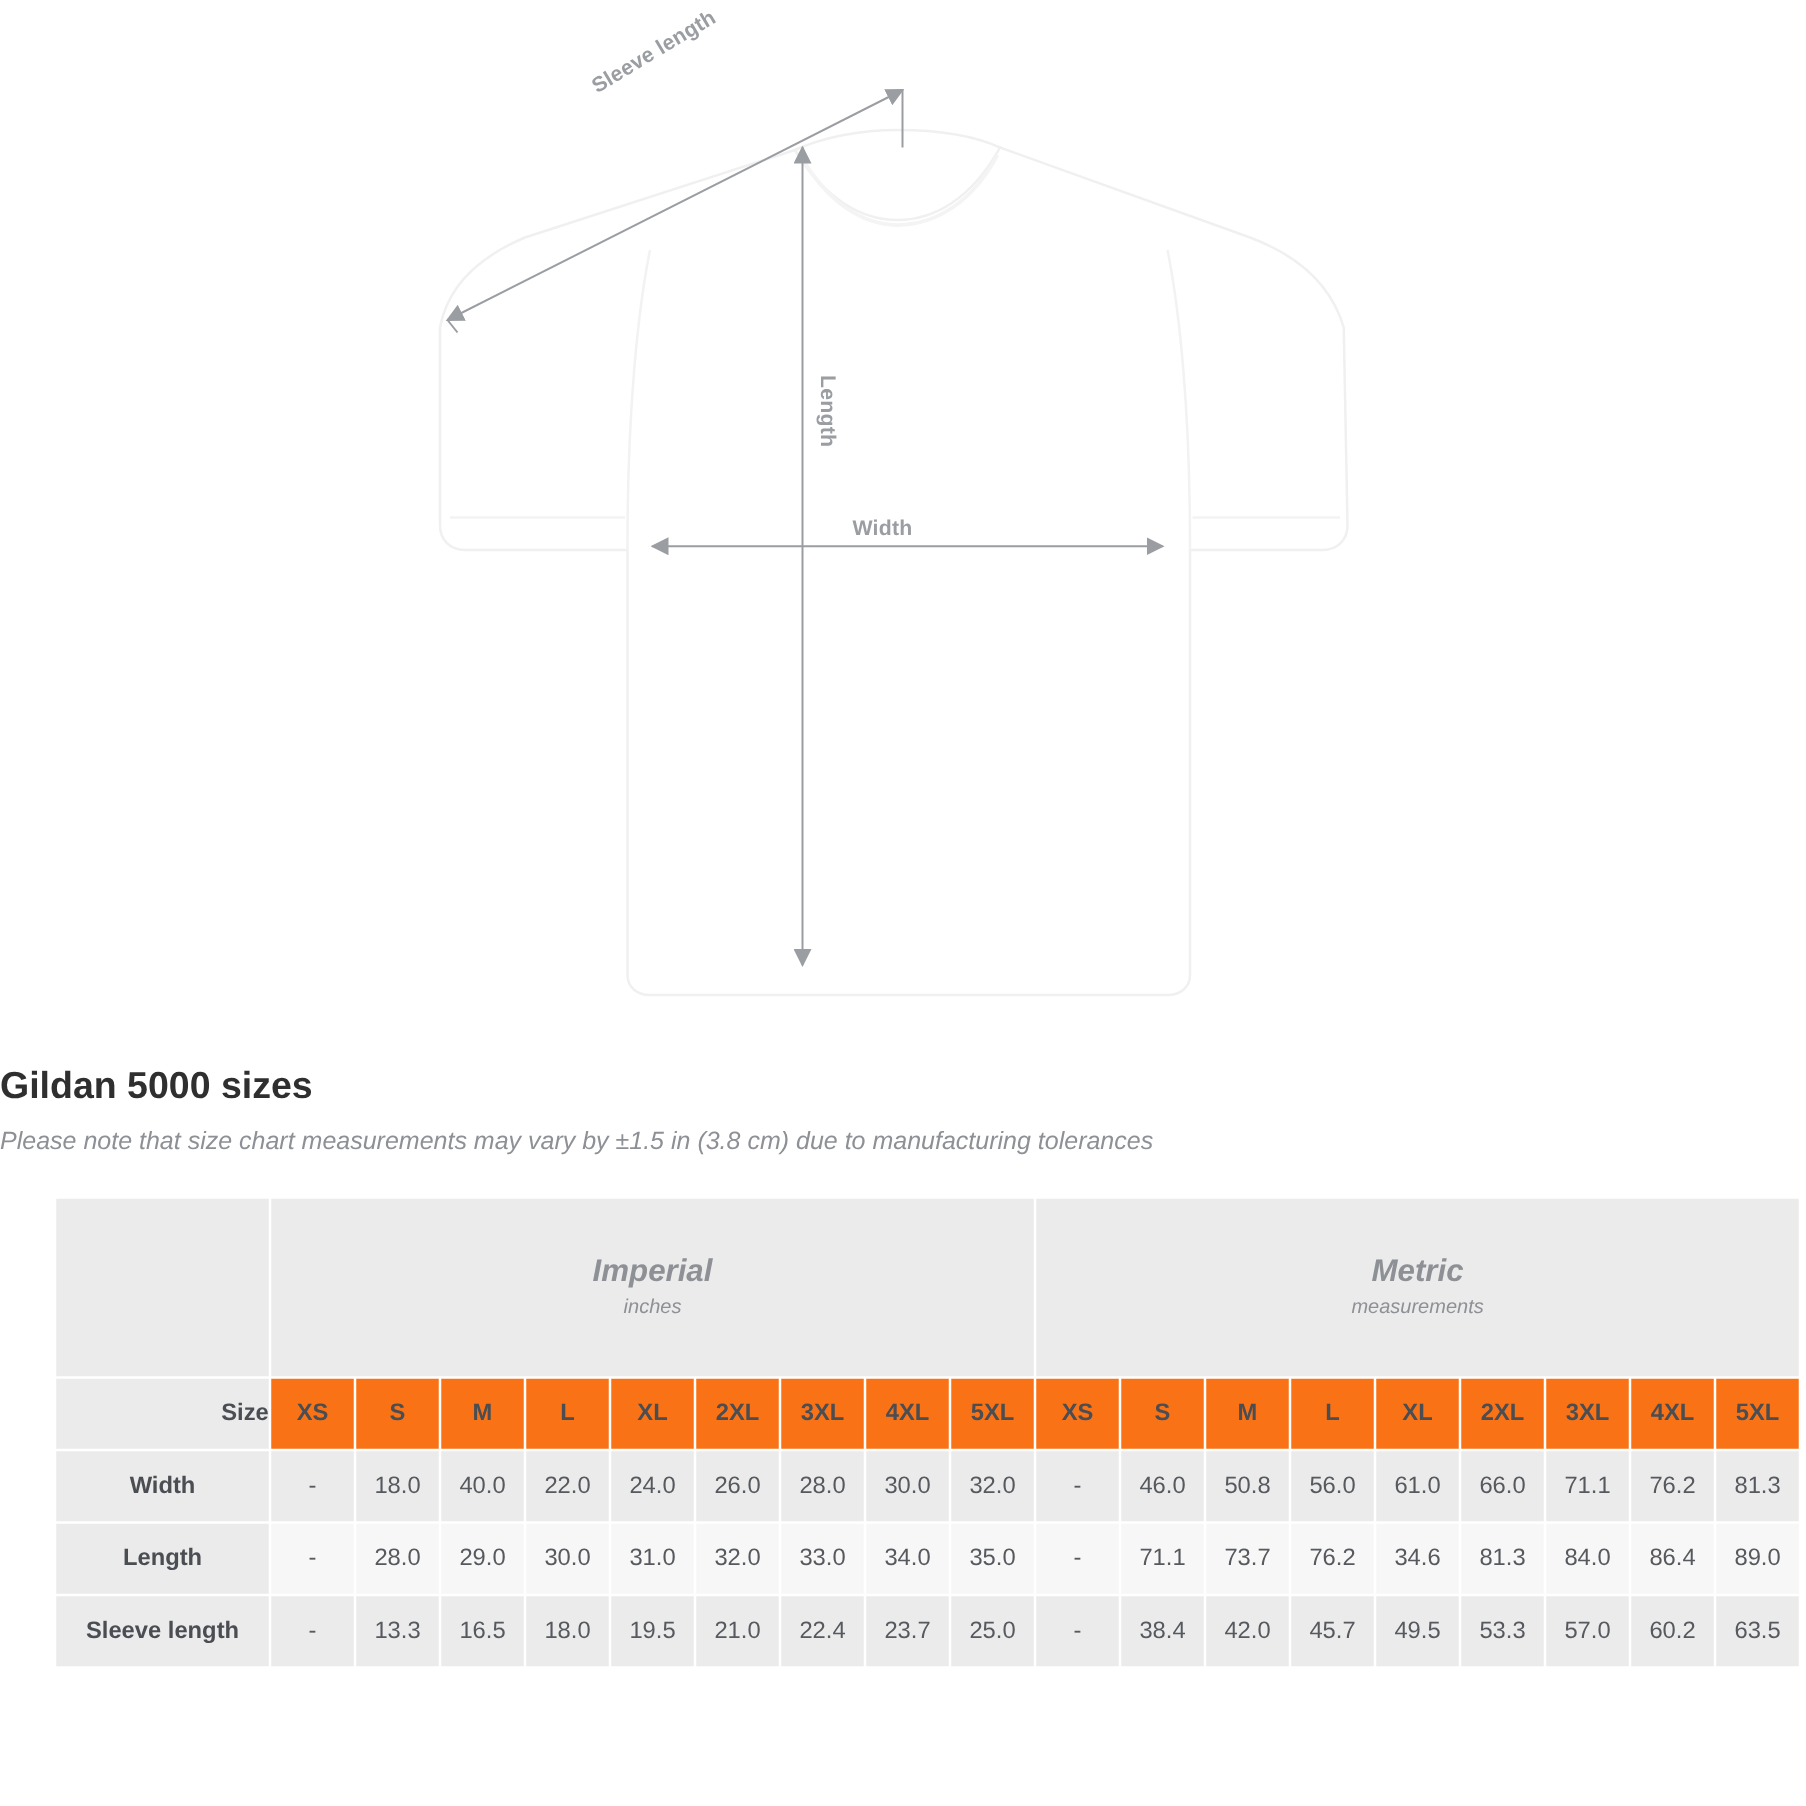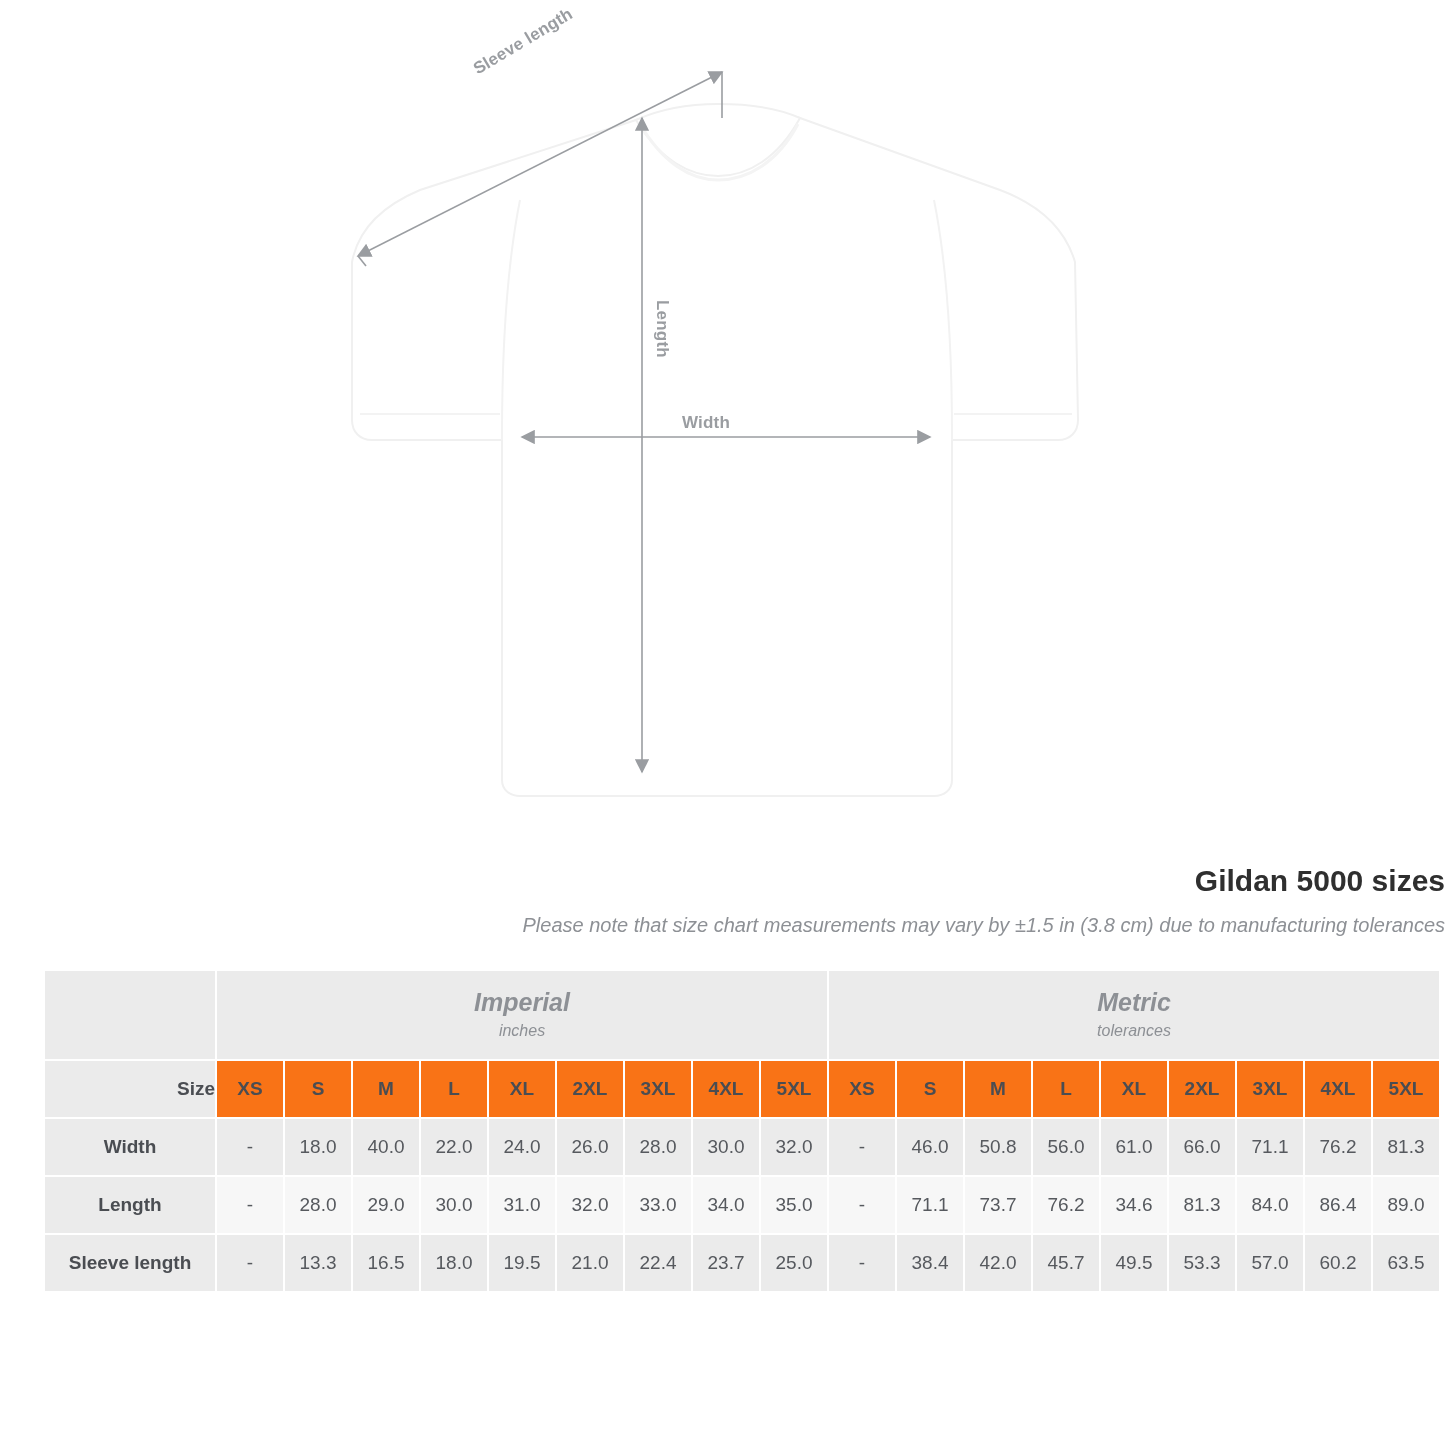--- a/index.html
+++ b/index.html
@@ -46,22 +46,22 @@
     writing-mode: vertical-rl;
     text-orientation: mixed;
   }
   .label-width {
     left: 682px;
     top: 413px;
   }
 
   
   .title-block {
-    text-align: right;
-    margin-top: 34px;
+    text-align: left;
+    margin-top: 22px;
   }
   .chart-title {
     font-size: 30px;
     font-weight: bold;
     color: #2f2f2f;
     margin: 0;
   }
   .chart-note {
     font-size: 20px;
     font-style: italic;
@@ -84,21 +84,21 @@
     background: #ebebeb;
     text-align: center;
     font-size: 19px;
     color: #56595e;
     font-weight: normal;
     padding: 0;
     height: 56px;
     vertical-align: middle;
   }
   tr.unit-row td {
-    height: 88px;
+    height: 142px;
   }
   td.unit-cell {
     background: #ebebeb;
   }
   .unit-name {
     font-size: 25px;
     font-style: italic;
     font-weight: bold;
     color: #8d9095;
     display: block;
@@ -220,21 +220,21 @@
     <tbody>
 
       <tr class="unit-row">
         <td class="gap"></td>
         <td class="unit-cell" colspan="9">
           <span class="unit-name">Imperial</span>
           <span class="unit-sub">inches</span>
         </td>
         <td class="unit-cell" colspan="9">
           <span class="unit-name">Metric</span>
-          <span class="unit-sub">tolerances</span>
+          <span class="unit-sub">measurements</span>
         </td>
       </tr>
 
       <tr class="header-row">
         <td class="size-label">Size</td>
         <td>XS</td>
         <td>S</td>
         <td>M</td>
         <td>L</td>
         <td>XL</td>

